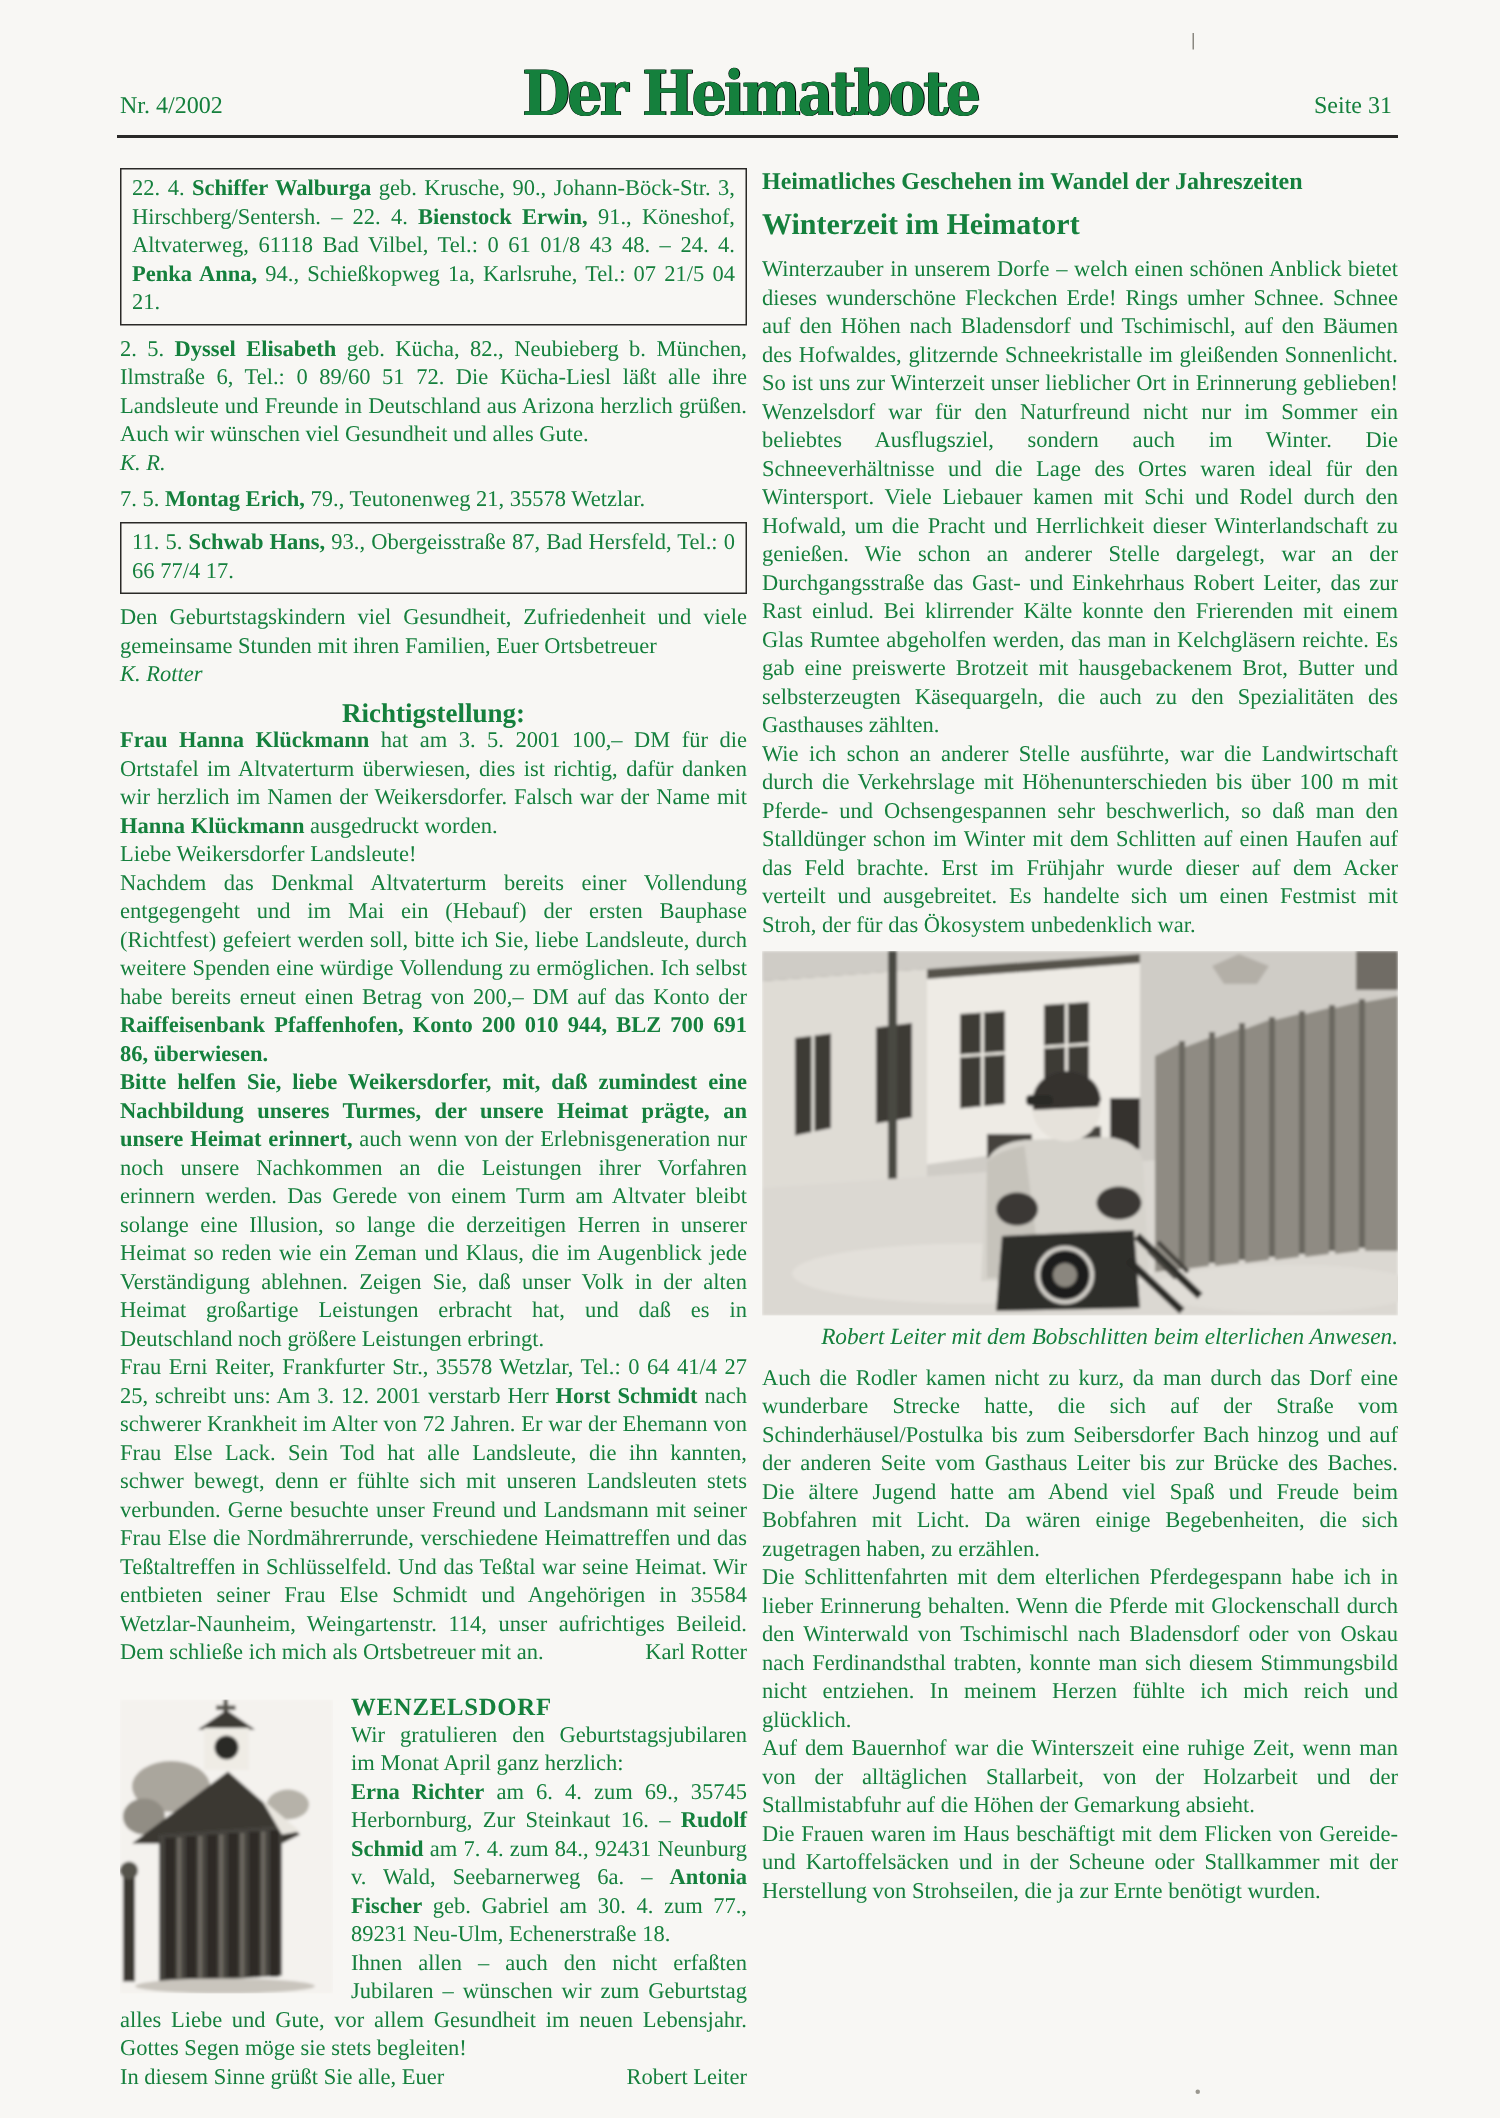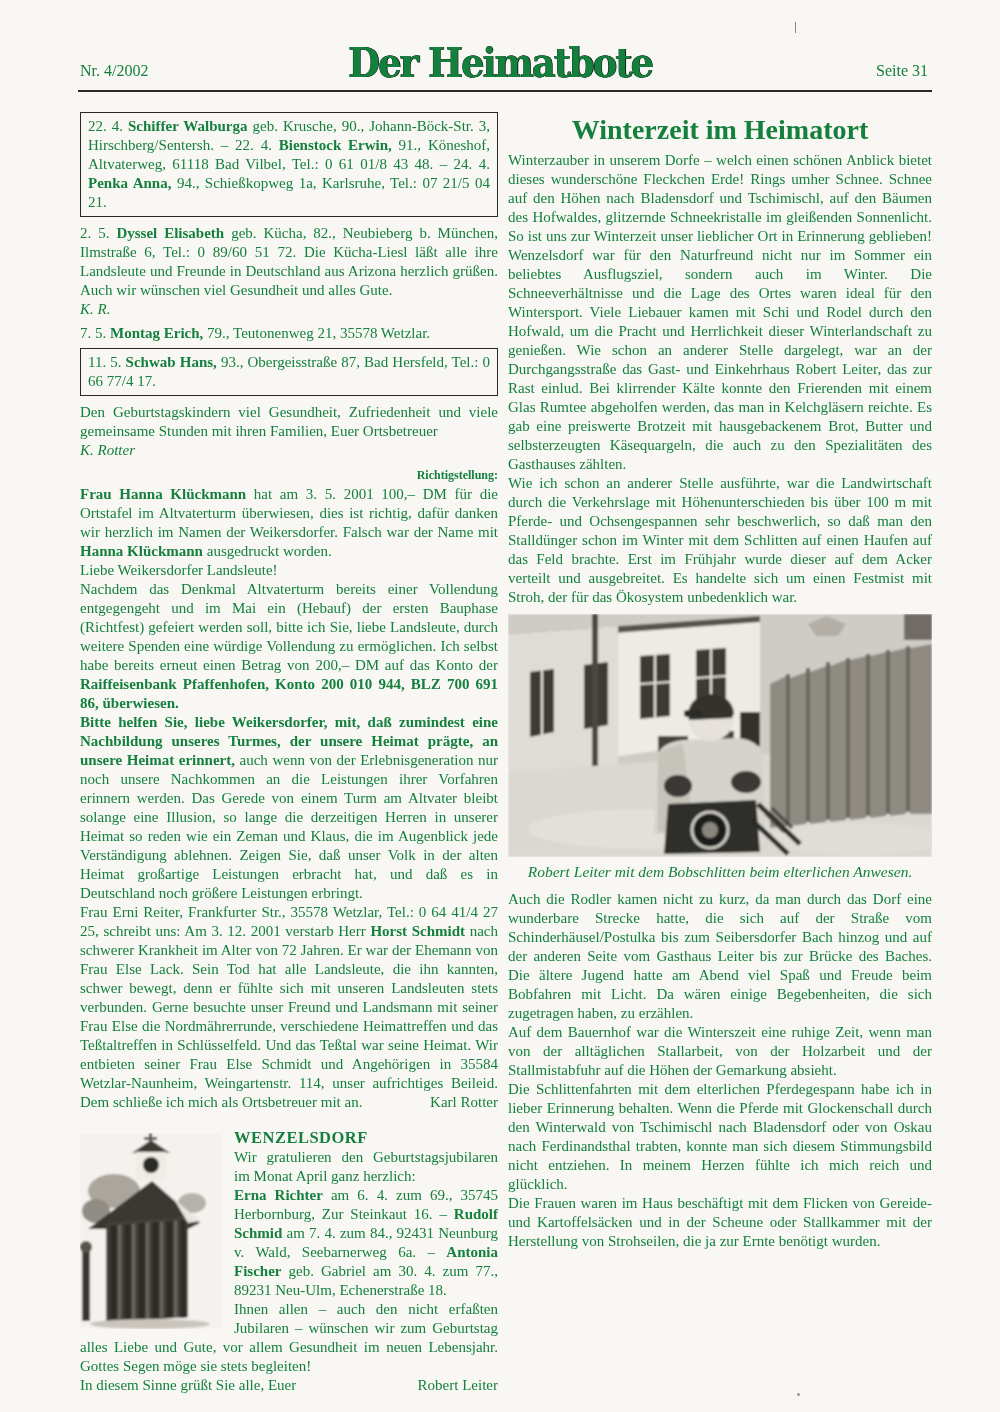--- a/index.html
+++ b/index.html
@@ -19,30 +19,30 @@
   .lcol{position:absolute;left:80px;top:112px;width:418px;}
   .rcol{position:absolute;left:508px;top:112px;width:424px;}
   p,.para{margin:0;font-size:15px;line-height:19px;text-align:justify;hyphens:auto;-webkit-hyphens:auto;}
   .noj{text-align:left;}
   .b{font-weight:bold;}
   .boxed{border:1.6px solid #2a2927;padding:4px 7px;margin:0 0 7px 0;background:transparent;font-family:Liberation Serif, serif;}
   .sig-line{font-size:15px;line-height:19px;text-align:left;font-style:italic;}
   .sigf{float:right;}
   .gap-s{margin-top:5px;}
   .gap-l{margin-top:15px;}
-  .subhead{font-weight:bold;font-size:12px;line-height:20px;text-align:right;}
+  .subhead{font-weight:bold;font-size:18px;line-height:20px;text-align:center;}
   
   .wz-head{font-weight:bold;font-size:16.5px;line-height:21px;letter-spacing:0.5px;}
   .chapel{float:left;width:142px;height:196px;margin:6px 12px 2px 0;}
   .wz-wrap{overflow:visible;}
   
   .kicker{font-weight:bold;font-size:16px;line-height:20px;text-align:left;}
-  .headline{font-weight:bold;font-size:28px;line-height:28px;text-align:center;margin:4px 0 7px 0;}
+  .headline{font-weight:bold;font-size:20px;line-height:28px;text-align:left;margin:4px 0 7px 0;}
   .photo{width:424px;height:243px;margin:7px 0 5px 0;display:block;}
-  .caption{font-style:italic;font-size:15.5px;line-height:19px;margin:2px 0 9px 0;text-align:center;}
+  .caption{font-style:italic;font-size:15.5px;line-height:19px;margin:2px 0 9px 0;text-align:right;}
   svg{display:block;}
 </style>
 </head>
 <body>
 
 <div class="page">
 
   <div class="issue">Nr. 4/2002</div>
   <div class="masthead">Der Heimatbote</div>
   <div class="pageno">Seite 31</div>
@@ -121,20 +121,21 @@
       </div>
       <div class="wz-head">WENZELSDORF</div>
       <p>Wir gratulieren den Geburtstagsjubilaren im Monat April ganz herzlich:</p>
       <p><span class="b">Erna Richter</span><span> am 6. 4. zum 69., 35745 Herbornburg, Zur Steinkaut 16. – </span><span class="b">Rudolf Schmid</span><span> am 7. 4. zum 84., 92431 Neunburg v. Wald, Seebarnerweg 6a. – </span><span class="b">Antonia Fischer</span><span> geb. Gabriel am 30. 4. zum 77., 89231 Neu-Ulm, Echenerstraße 18.</span></p>
       <p>Ihnen allen – auch den nicht erfaßten Jubilaren – wünschen wir zum Geburtstag alles Liebe und Gute, vor allem Gesundheit im neuen Lebensjahr. Gottes Segen möge sie stets begleiten!</p>
       <p><span>In diesem Sinne grüßt Sie alle, Euer</span> <span class="sigf">Robert Leiter</span></p>
     </div>
   </div>
 
   <div class="rcol">
+    <div class="kicker">Heimatliches Geschehen im Wandel der Jahreszeiten</div>
     <div class="headline">Winterzeit im Heimatort</div>
 
     <p>Winterzauber in unserem Dorfe – welch einen schönen Anblick bietet dieses wunderschöne Fleckchen Erde! Rings umher Schnee. Schnee auf den Höhen nach Bladensdorf und Tschimischl, auf den Bäumen des Hofwaldes, glitzernde Schneekristalle im gleißenden Sonnenlicht. So ist uns zur Winterzeit unser lieblicher Ort in Erinnerung geblieben! Wenzelsdorf war für den Naturfreund nicht nur im Sommer ein beliebtes Ausflugsziel, sondern auch im Winter. Die Schneeverhältnisse und die Lage des Ortes waren ideal für den Wintersport. Viele Liebauer kamen mit Schi und Rodel durch den Hofwald, um die Pracht und Herrlichkeit dieser Winterlandschaft zu genießen. Wie schon an anderer Stelle dargelegt, war an der Durchgangsstraße das Gast- und Einkehrhaus Robert Leiter, das zur Rast einlud. Bei klirrender Kälte konnte den Frierenden mit einem Glas Rumtee abgeholfen werden, das man in Kelchgläsern reichte. Es gab eine preiswerte Brotzeit mit hausgebackenem Brot, Butter und selbsterzeugten Käsequargeln, die auch zu den Spezialitäten des Gasthauses zählten.</p>
     <p>Wie ich schon an anderer Stelle ausführte, war die Landwirtschaft durch die Verkehrslage mit Höhenunterschieden bis über 100 m mit Pferde- und Ochsengespannen sehr beschwerlich, so daß man den Stalldünger schon im Winter mit dem Schlitten auf einen Haufen auf das Feld brachte. Erst im Frühjahr wurde dieser auf dem Acker verteilt und ausgebreitet. Es handelte sich um einen Festmist mit Stroh, der für das Ökosystem unbedenklich war.</p>
 
     <div class="photo">
       <svg width="424" height="243" viewBox="0 0 424 243" xmlns="http://www.w3.org/2000/svg" aria-hidden="true">
         <defs>
             <filter id="soft2" x="-5%" y="-5%" width="110%" height="110%">
               <feGaussianBlur stdDeviation="1.1"></feGaussianBlur>
@@ -209,18 +210,18 @@
               <line x1="258" y1="200" x2="276" y2="218"></line>
                 <line x1="264" y1="194" x2="284" y2="214"></line>
             </g>
           </g>
         </g>
       </svg>
     </div>
     <div class="caption">Robert Leiter mit dem Bobschlitten beim elterlichen Anwesen.</div>
 
     <p>Auch die Rodler kamen nicht zu kurz, da man durch das Dorf eine wunderbare Strecke hatte, die sich auf der Straße vom Schinderhäusel/Postulka bis zum Seibersdorfer Bach hinzog und auf der anderen Seite vom Gasthaus Leiter bis zur Brücke des Baches. Die ältere Jugend hatte am Abend viel Spaß und Freude beim Bobfahren mit Licht. Da wären einige Begebenheiten, die sich zugetragen haben, zu erzählen.</p>
+    <p>Die Schlittenfahrten mit dem elterlichen Pferdegespann habe ich in lieber Erinnerung behalten. Wenn die Pferde mit Glockenschall durch den Winterwald von Tschimischl nach Bladensdorf oder von Oskau nach Ferdinandsthal trabten, konnte man sich diesem Stimmungsbild nicht entziehen. In meinem Herzen fühlte ich mich reich und glücklich.</p>
     <p>Auf dem Bauernhof war die Winterszeit eine ruhige Zeit, wenn man von der alltäglichen Stallarbeit, von der Holzarbeit und der Stallmistabfuhr auf die Höhen der Gemarkung absieht.</p>
-    <p>Die Schlittenfahrten mit dem elterlichen Pferdegespann habe ich in lieber Erinnerung behalten. Wenn die Pferde mit Glockenschall durch den Winterwald von Tschimischl nach Bladensdorf oder von Oskau nach Ferdinandsthal trabten, konnte man sich diesem Stimmungsbild nicht entziehen. In meinem Herzen fühlte ich mich reich und glücklich.</p>
     <p>Die Frauen waren im Haus beschäftigt mit dem Flicken von Gereide- und Kartoffelsäcken und in der Scheune oder Stallkammer mit der Herstellung von Strohseilen, die ja zur Ernte benötigt wurden.</p>
   </div>
 
 </div>
 
 </body></html>

